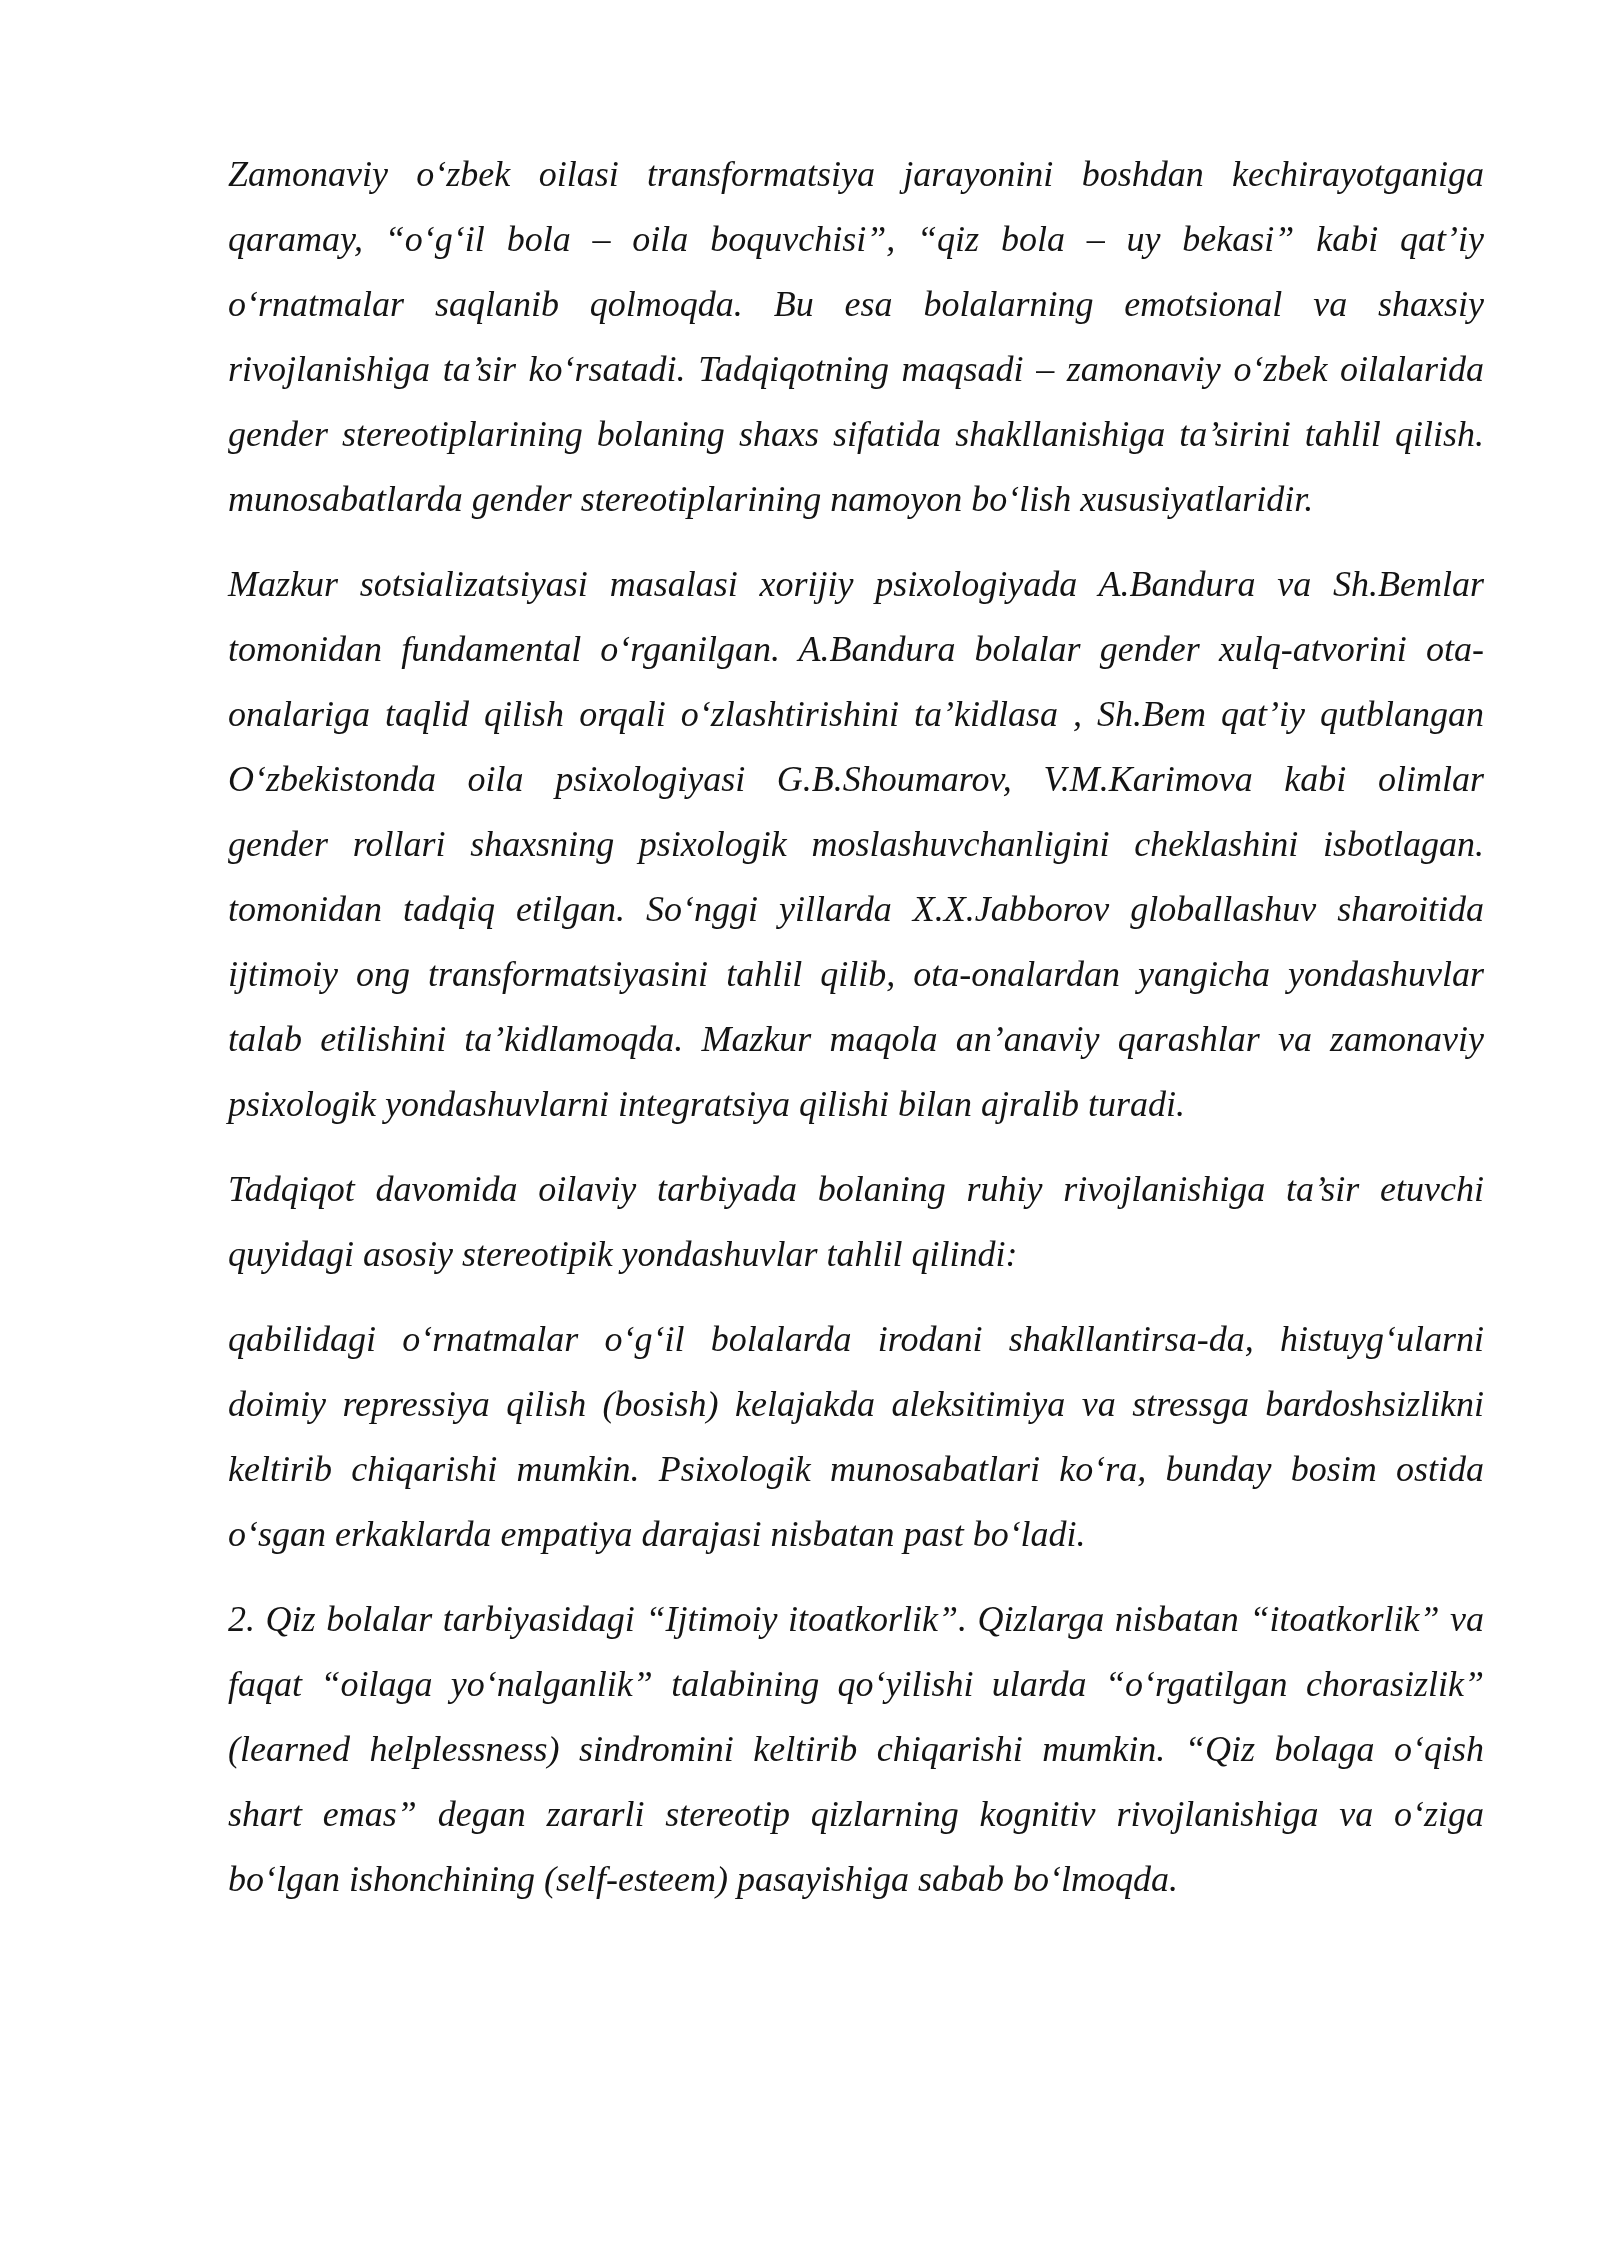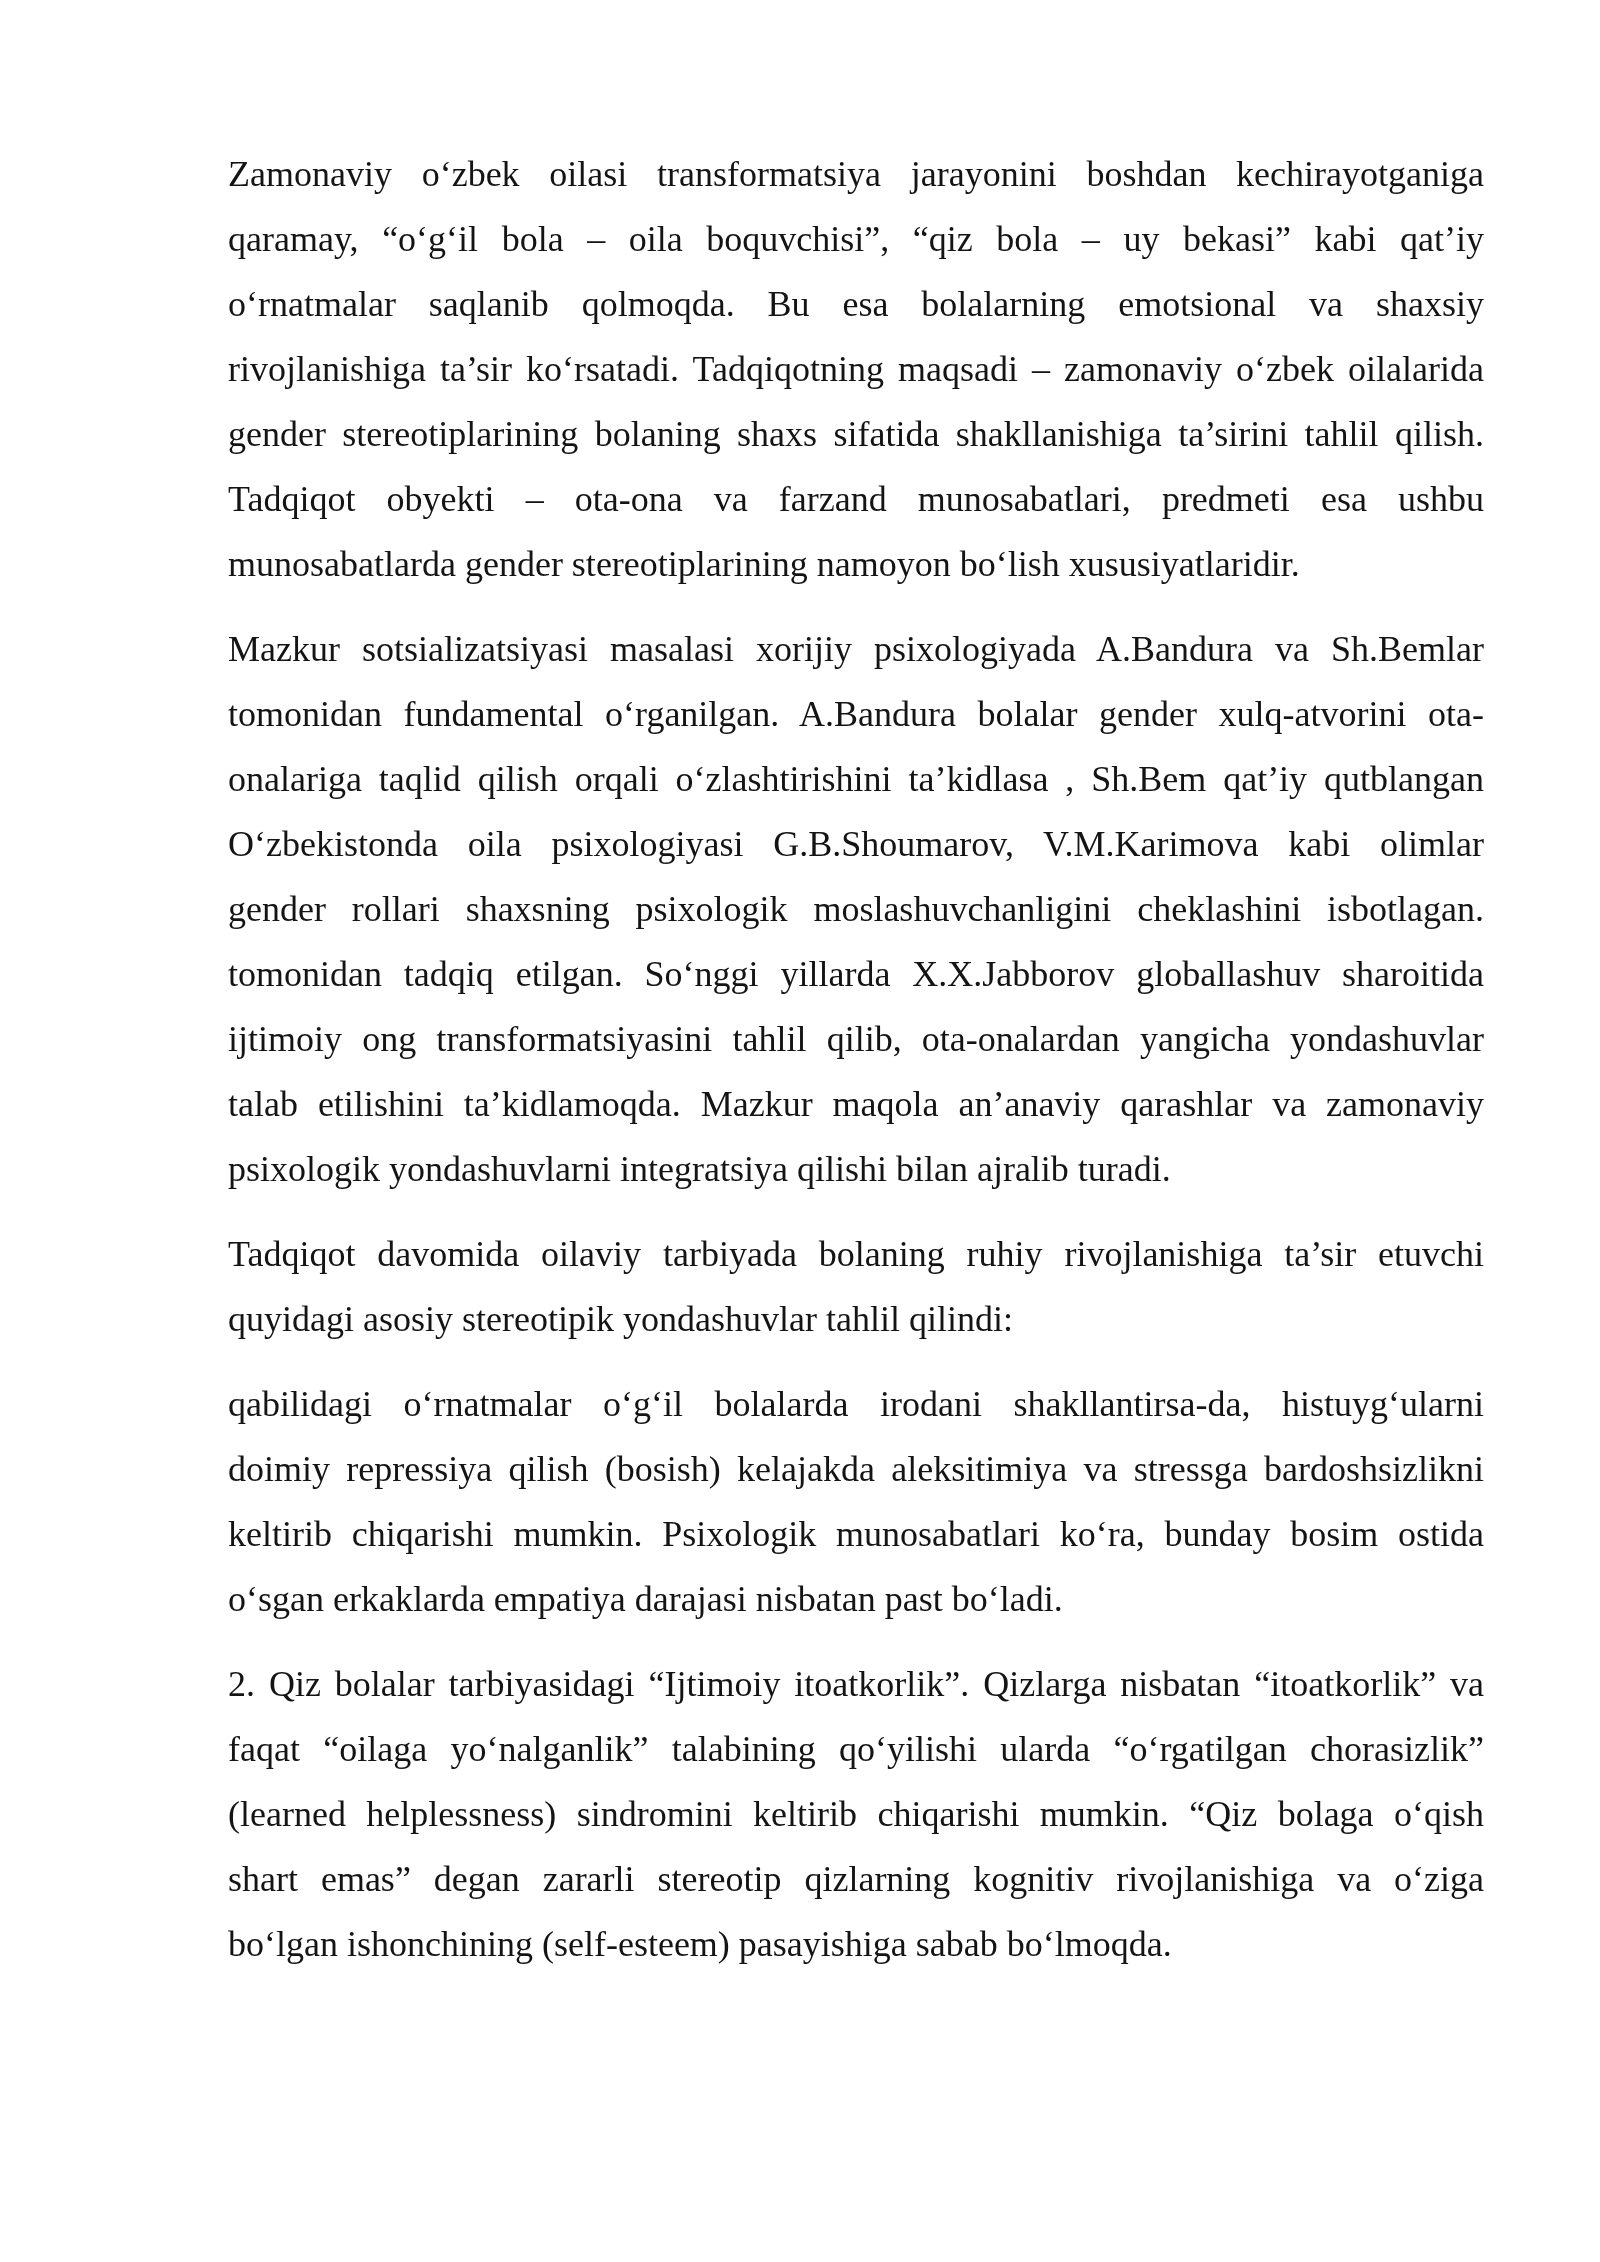--- a/index.html
+++ b/index.html
@@ -7,20 +7,21 @@
     padding: 0;
     background: #ffffff;
   }
   .page {
     position: relative;
     width: 1600px;
     height: 2262px;
     background: #ffffff;
     overflow: hidden;
     font-family: "Liberation Serif", "DejaVu Serif", serif;
+    font-style: italic;
   }
   .text-column {
     position: absolute;
     left: 228px;
     top: 142px;
     width: 1256px;
     color: #141414;
     font-size: 36px;
   }
   .para {
@@ -40,21 +41,20 @@
 <body>
 
 <div class="page">
   <div class="text-column" style="color: rgb(20, 20, 20);">
       <div class="para">
         <div class="line">Zamonaviy oʻzbek oilasi transformatsiya jarayonini boshdan kechirayotganiga</div>
         <div class="line">qaramay, “oʻgʻil bola – oila boquvchisi”, “qiz bola – uy bekasi” kabi qat’iy</div>
         <div class="line">oʻrnatmalar saqlanib qolmoqda. Bu esa bolalarning emotsional va shaxsiy</div>
         <div class="line">rivojlanishiga ta’sir koʻrsatadi. Tadqiqotning maqsadi – zamonaviy oʻzbek oilalarida</div>
         <div class="line">gender stereotiplarining bolaning shaxs sifatida shakllanishiga ta’sirini tahlil qilish.</div>
-        <div class="line">Tadqiqot obyekti – ota-ona va farzand munosabatlari, predmeti esa ushbu</div>
         <div class="line last">munosabatlarda gender stereotiplarining namoyon boʻlish xususiyatlaridir.</div>
       </div>
       <div class="para">
         <div class="line">Mazkur sotsializatsiyasi masalasi xorijiy psixologiyada A.Bandura va Sh.Bemlar</div>
         <div class="line">tomonidan fundamental oʻrganilgan. A.Bandura bolalar gender xulq-atvorini ota-</div>
         <div class="line">onalariga taqlid qilish orqali oʻzlashtirishini ta’kidlasa , Sh.Bem qat’iy qutblangan</div>
         <div class="line">Oʻzbekistonda oila psixologiyasi G.B.Shoumarov, V.M.Karimova kabi olimlar</div>
         <div class="line">gender rollari shaxsning psixologik moslashuvchanligini cheklashini isbotlagan.</div>
         <div class="line">tomonidan tadqiq etilgan. Soʻnggi yillarda X.X.Jabborov globallashuv sharoitida</div>
         <div class="line">ijtimoiy ong transformatsiyasini tahlil qilib, ota-onalardan yangicha yondashuvlar</div>

